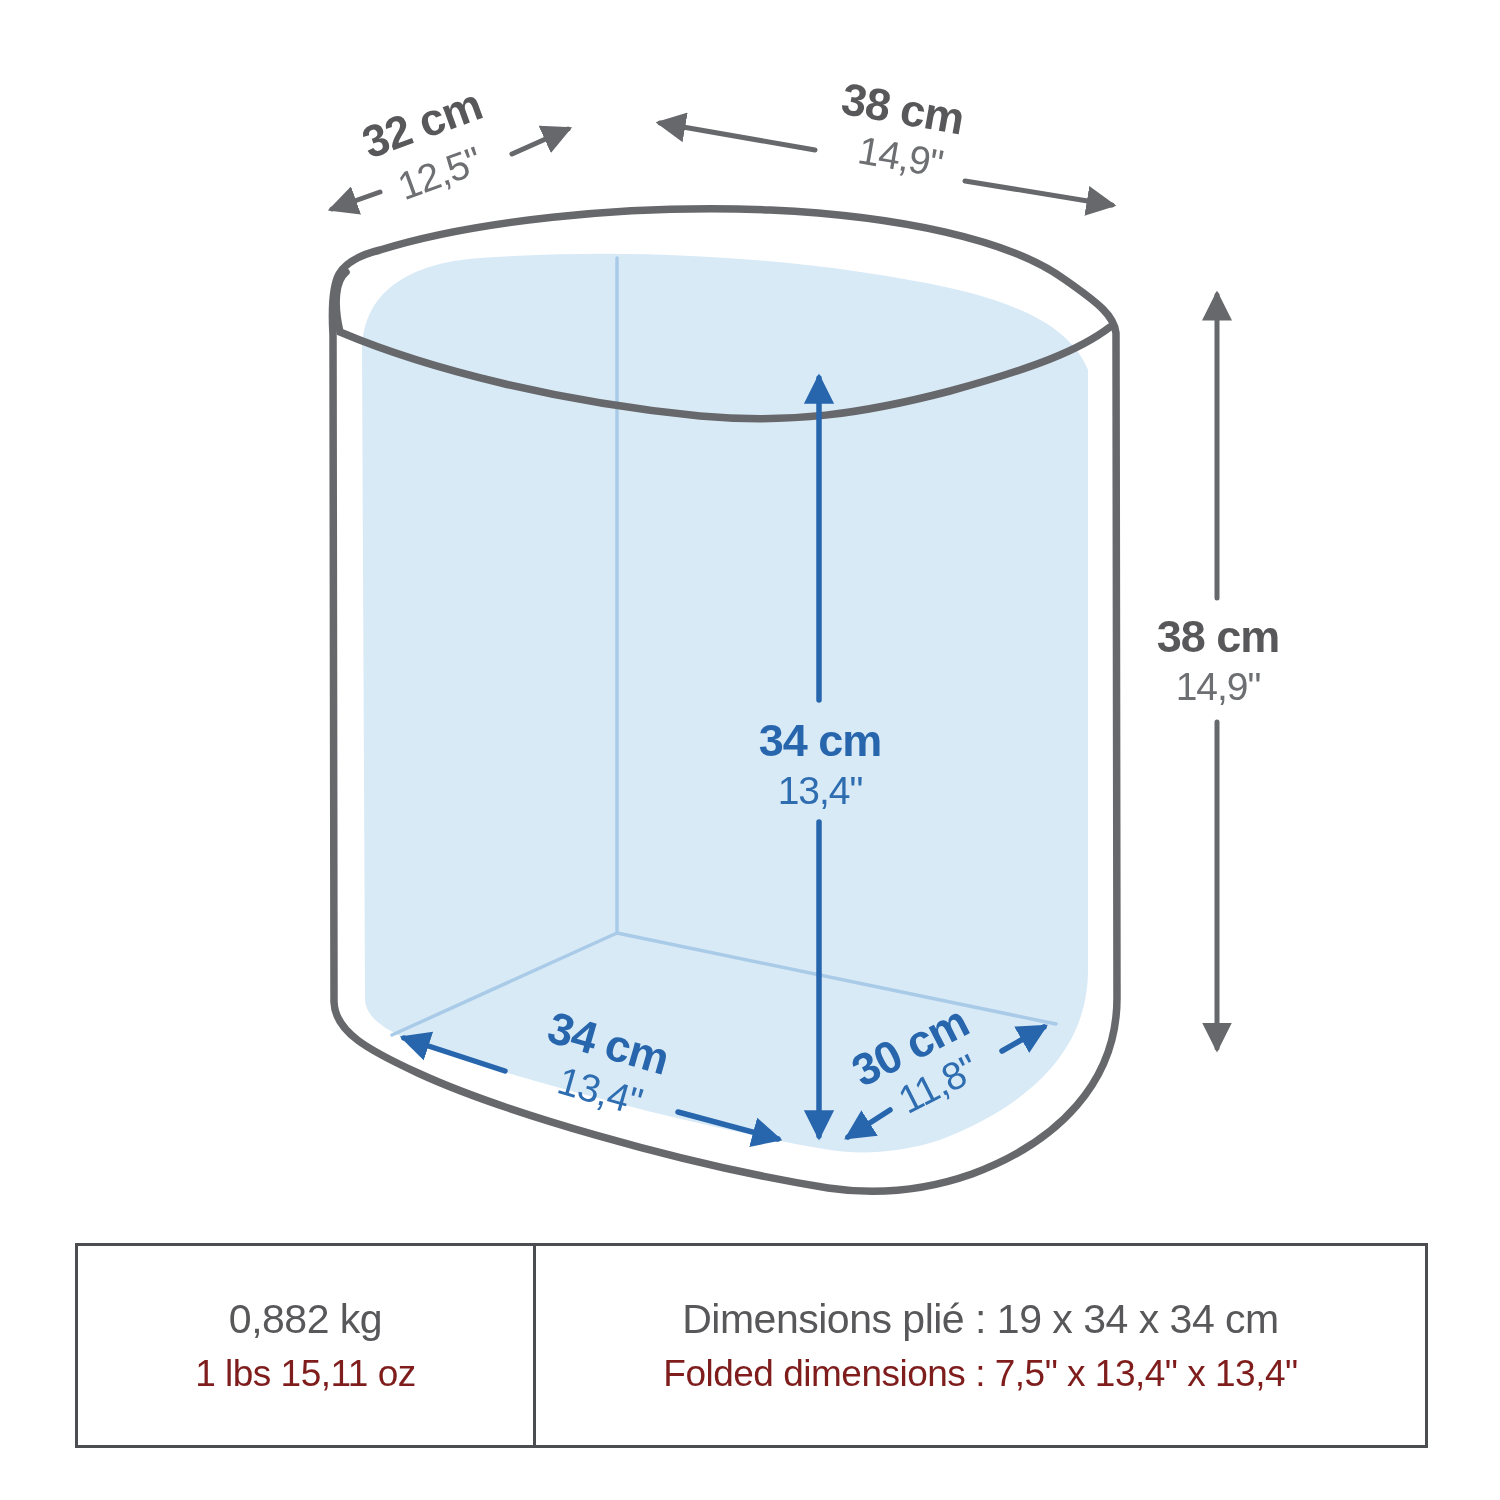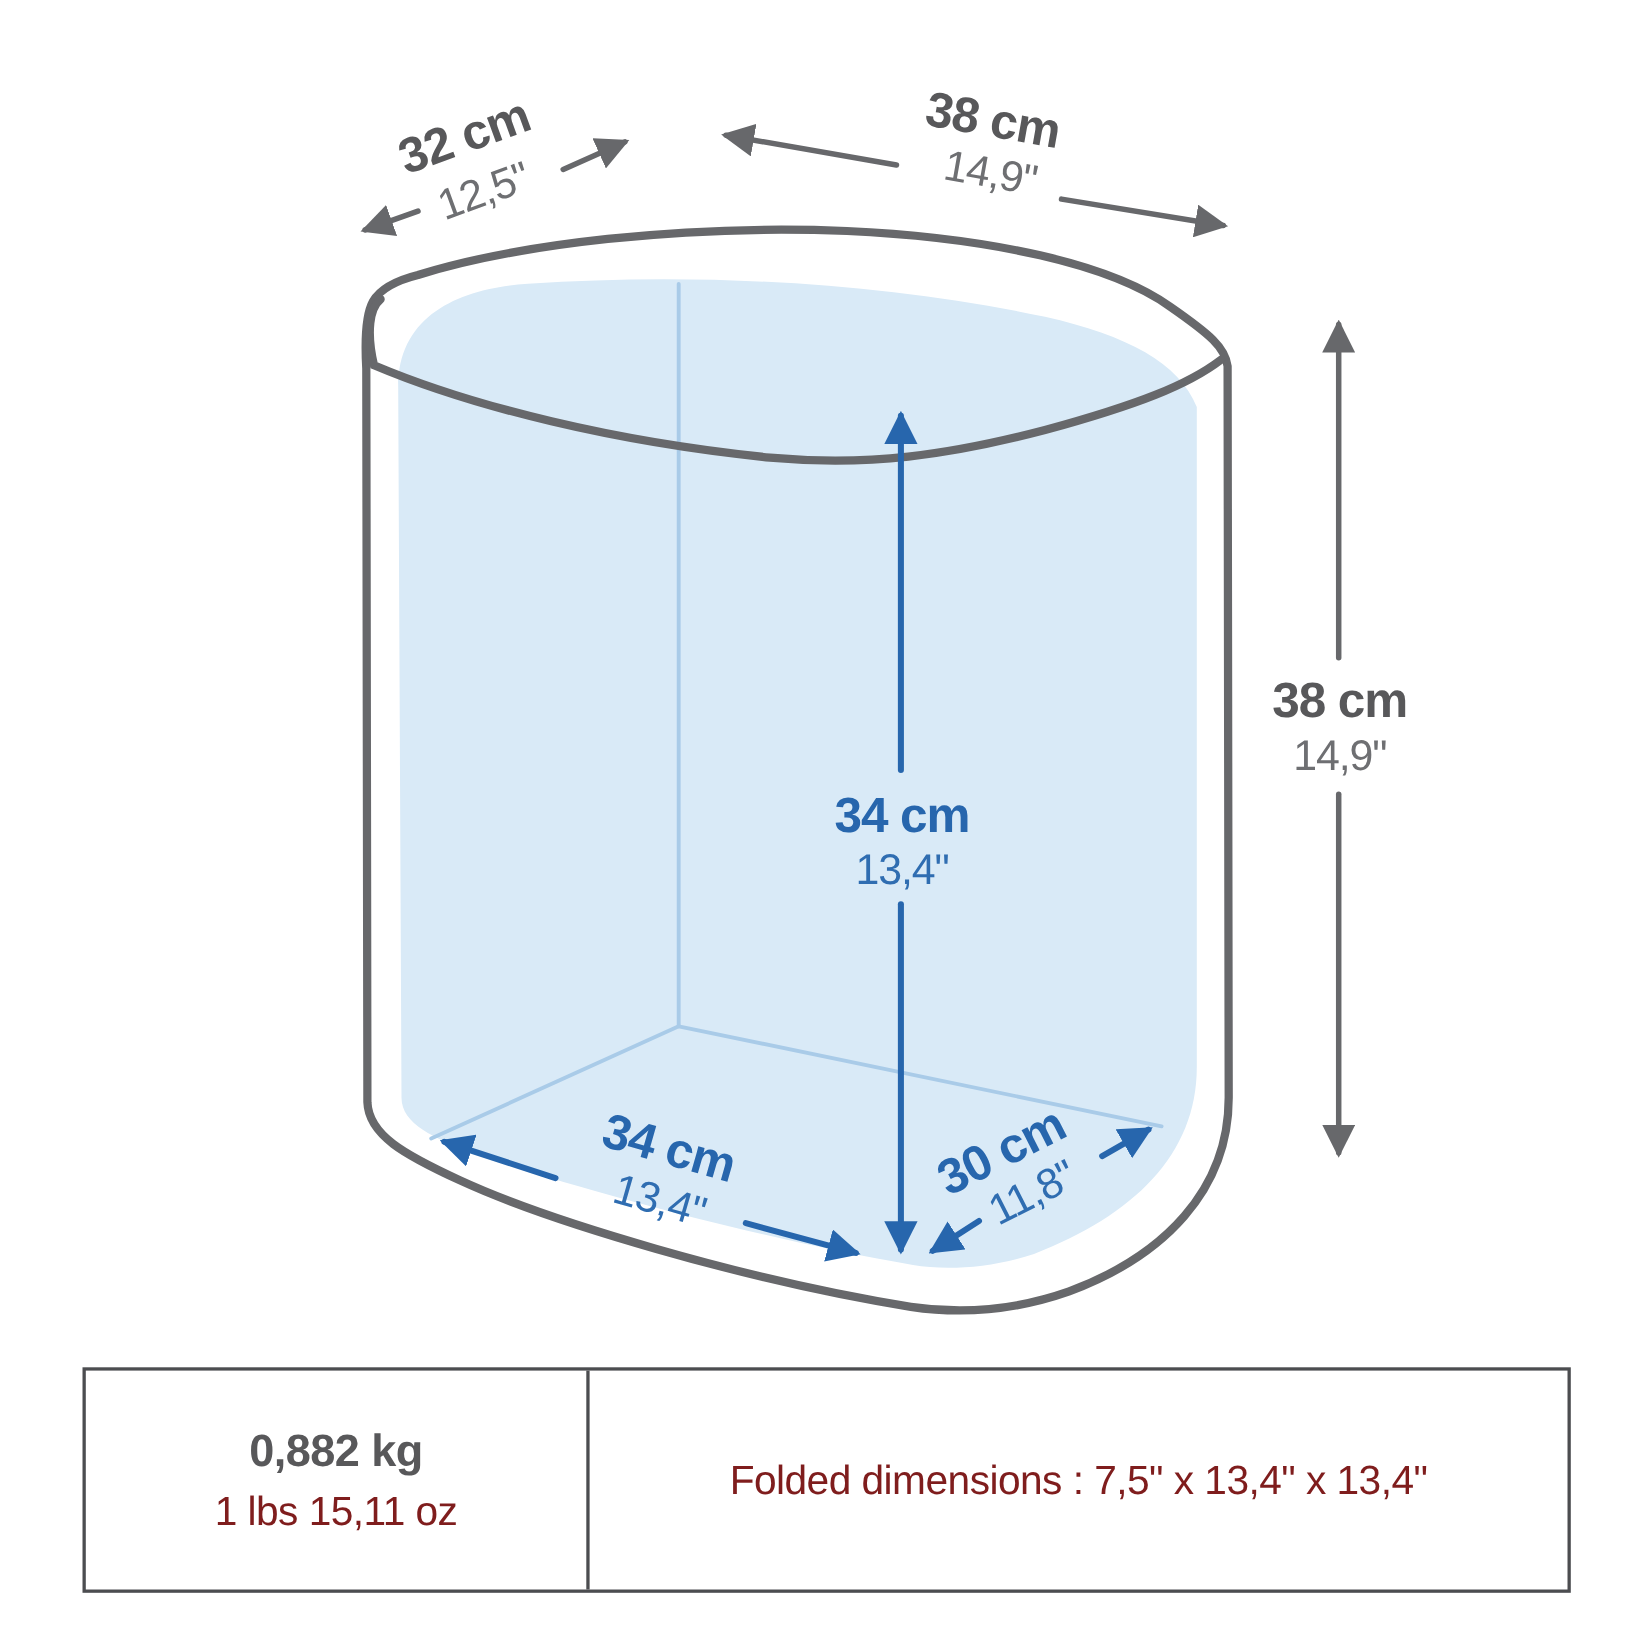--- a/index.html
+++ b/index.html
@@ -24,21 +24,21 @@
   .dim-gray{stroke:#67686b;stroke-width:5;fill:none;stroke-linecap:round;}
   .dim-blue{stroke:#2766ad;stroke-width:5.5;fill:none;stroke-linecap:round;}
 
   .info-table{
     position:absolute;left:75px;top:1243px;width:1353px;height:205px;
     border:3px solid #4c4d50;display:flex;box-sizing:border-box;background:#fff;
   }
   .cell{display:flex;flex-direction:column;justify-content:center;align-items:center;gap:10px;box-sizing:border-box;}
   .cell-weight{width:458px;border-right:3px solid #4c4d50;}
   .cell-folded{flex:1;}
-  .primary{font-weight:bold;font-size:41px;color:#58585a;letter-spacing:-0.5px;}
+  .primary{font-weight:normal;font-size:41px;color:#58585a;letter-spacing:-0.5px;}
   .secondary{font-size:37px;color:#7f1d1d;letter-spacing:-0.5px;}
 </style>
 </head>
 <body>
 
 <div class="stage">
 
   <svg width="1500" height="1240" viewBox="0 0 1500 1240">
     <defs>
       <marker id="ah-gray" viewBox="0 0 10 10" refX="8.5" refY="5" markerWidth="6" markerHeight="6" orient="auto">
@@ -120,16 +120,17 @@
     <text class="lbl-cm-blue" x="917" y="1060" text-anchor="middle" transform="rotate(-27 917 1060)">30 cm</text>
     <text class="lbl-in-blue" x="944" y="1096" text-anchor="middle" transform="rotate(-27 944 1096)">11,8"</text>
   </svg>
 
   <div class="info-table">
     <div class="cell cell-weight">
       <div class="primary">0,882 kg</div>
       <div class="secondary">1 lbs 15,11 oz</div>
     </div>
     <div class="cell cell-folded">
+      <div class="primary">Dimensions plié : 19 x 34 x 34 cm</div>
       <div class="secondary">Folded dimensions : 7,5" x 13,4" x 13,4"</div>
     </div>
   </div>
 </div>
 
 </body></html>

